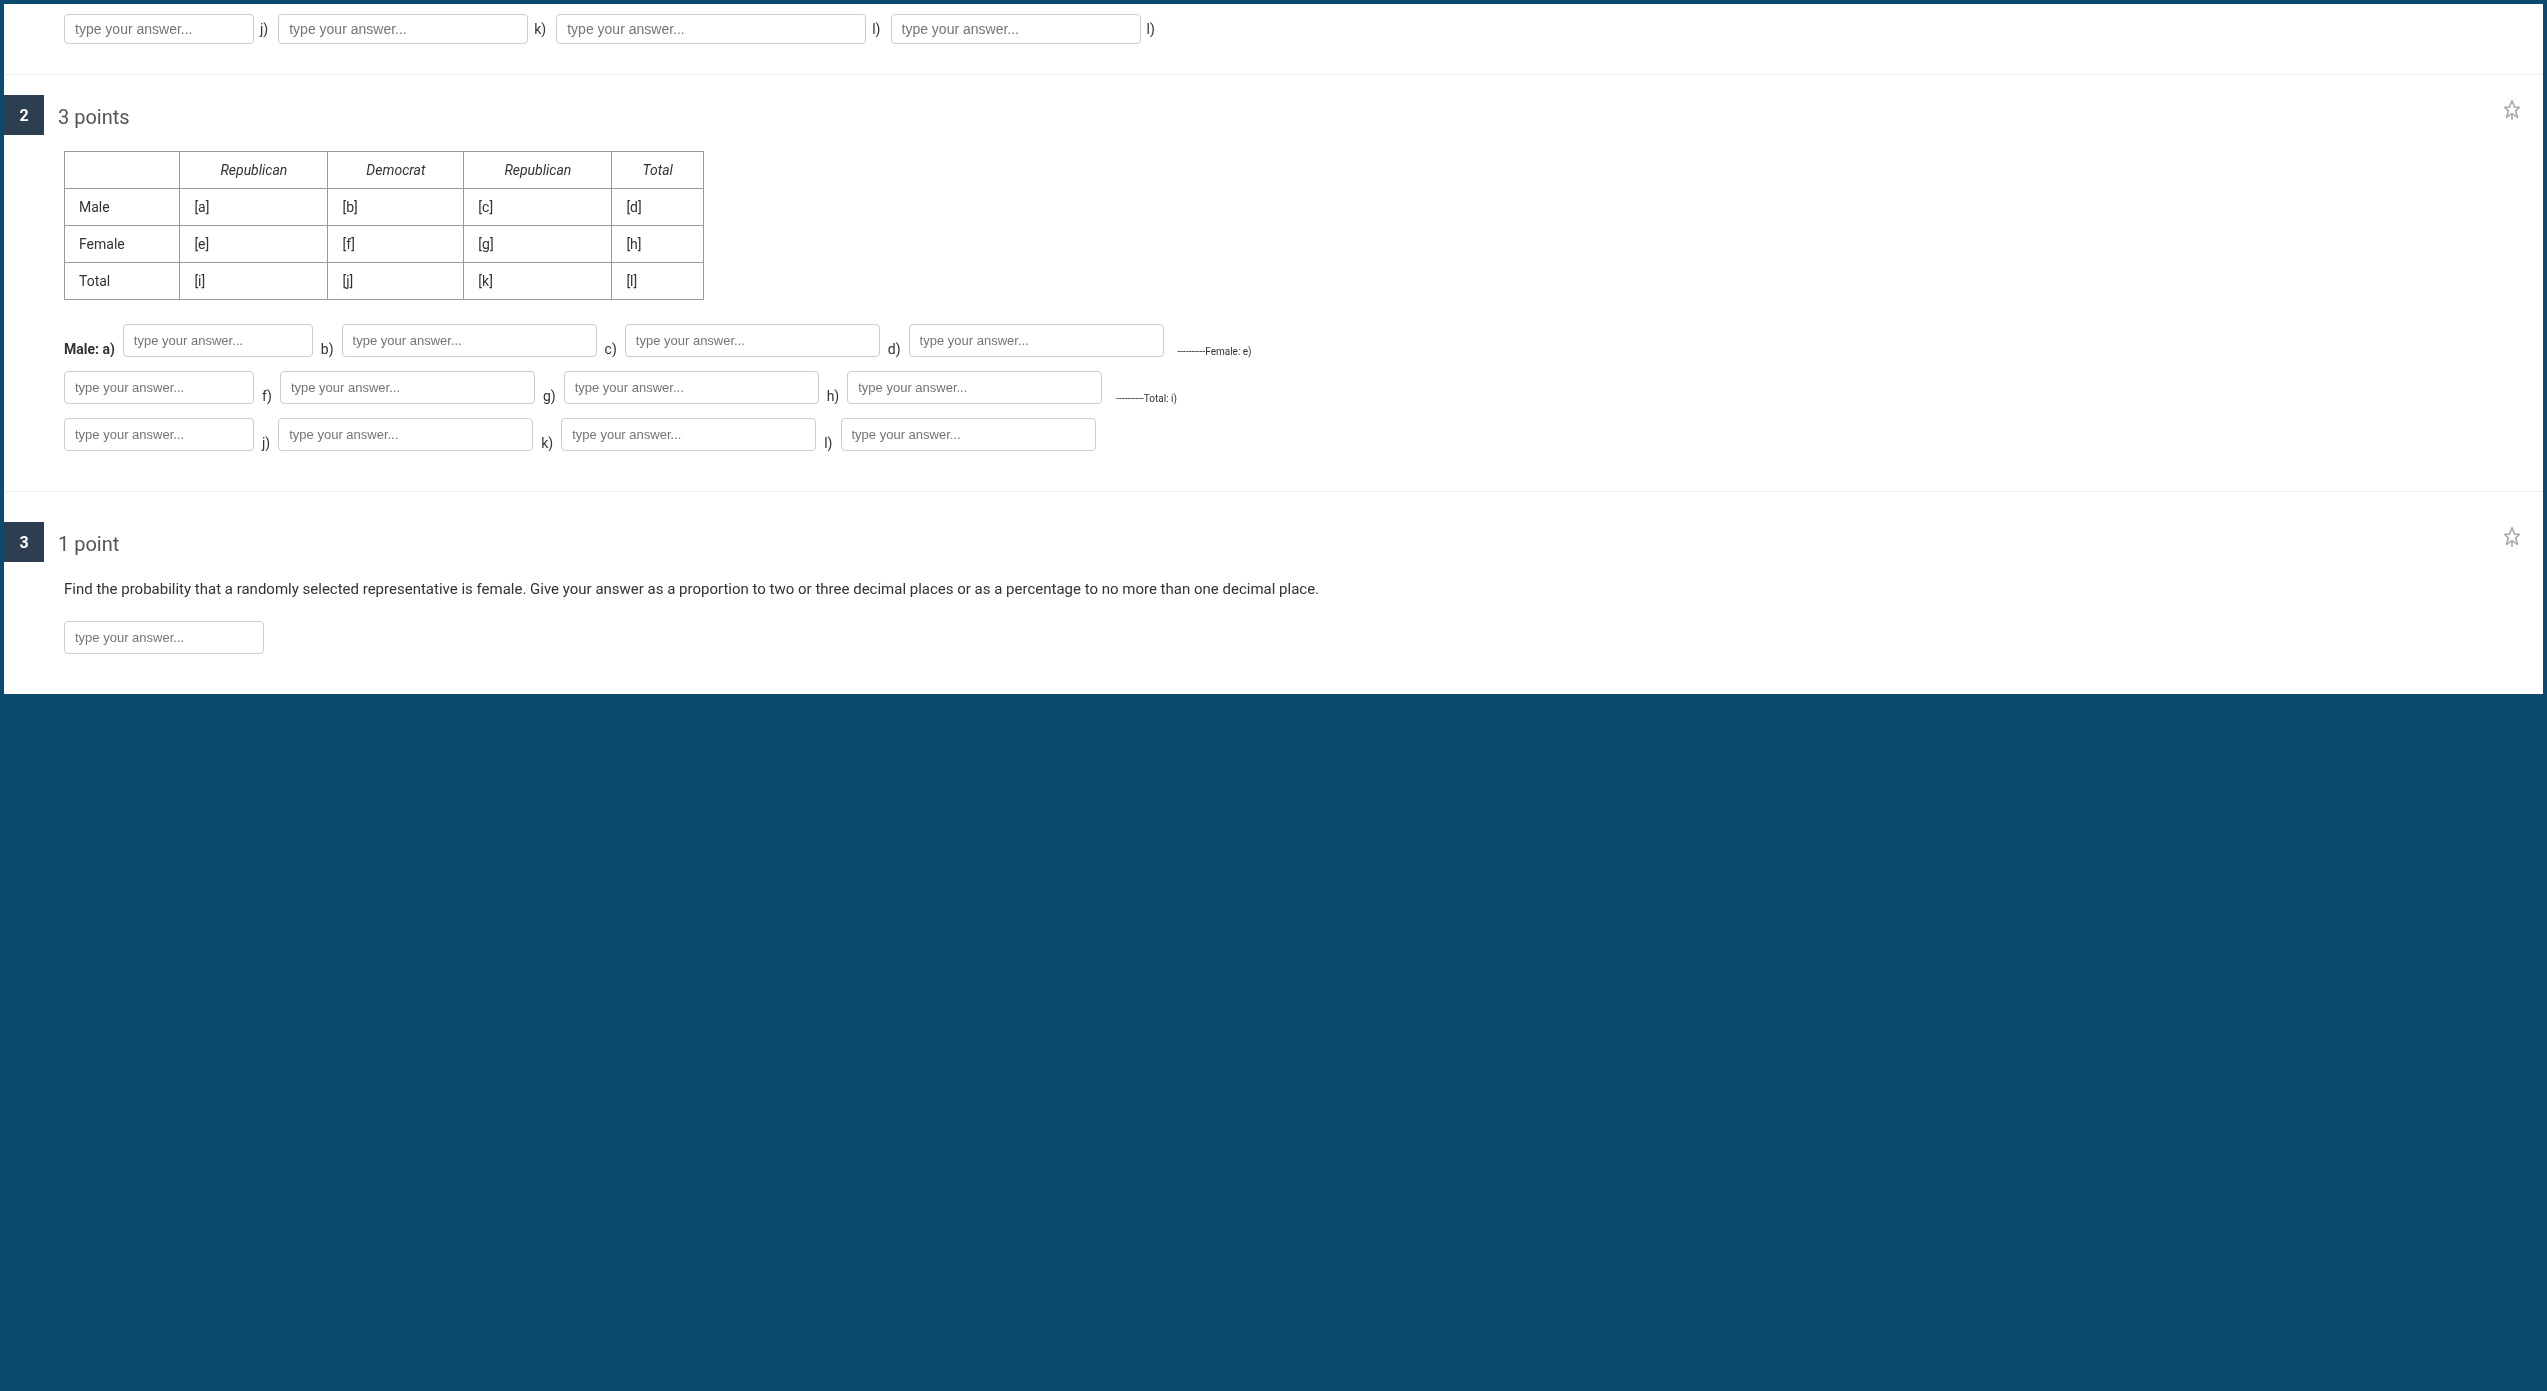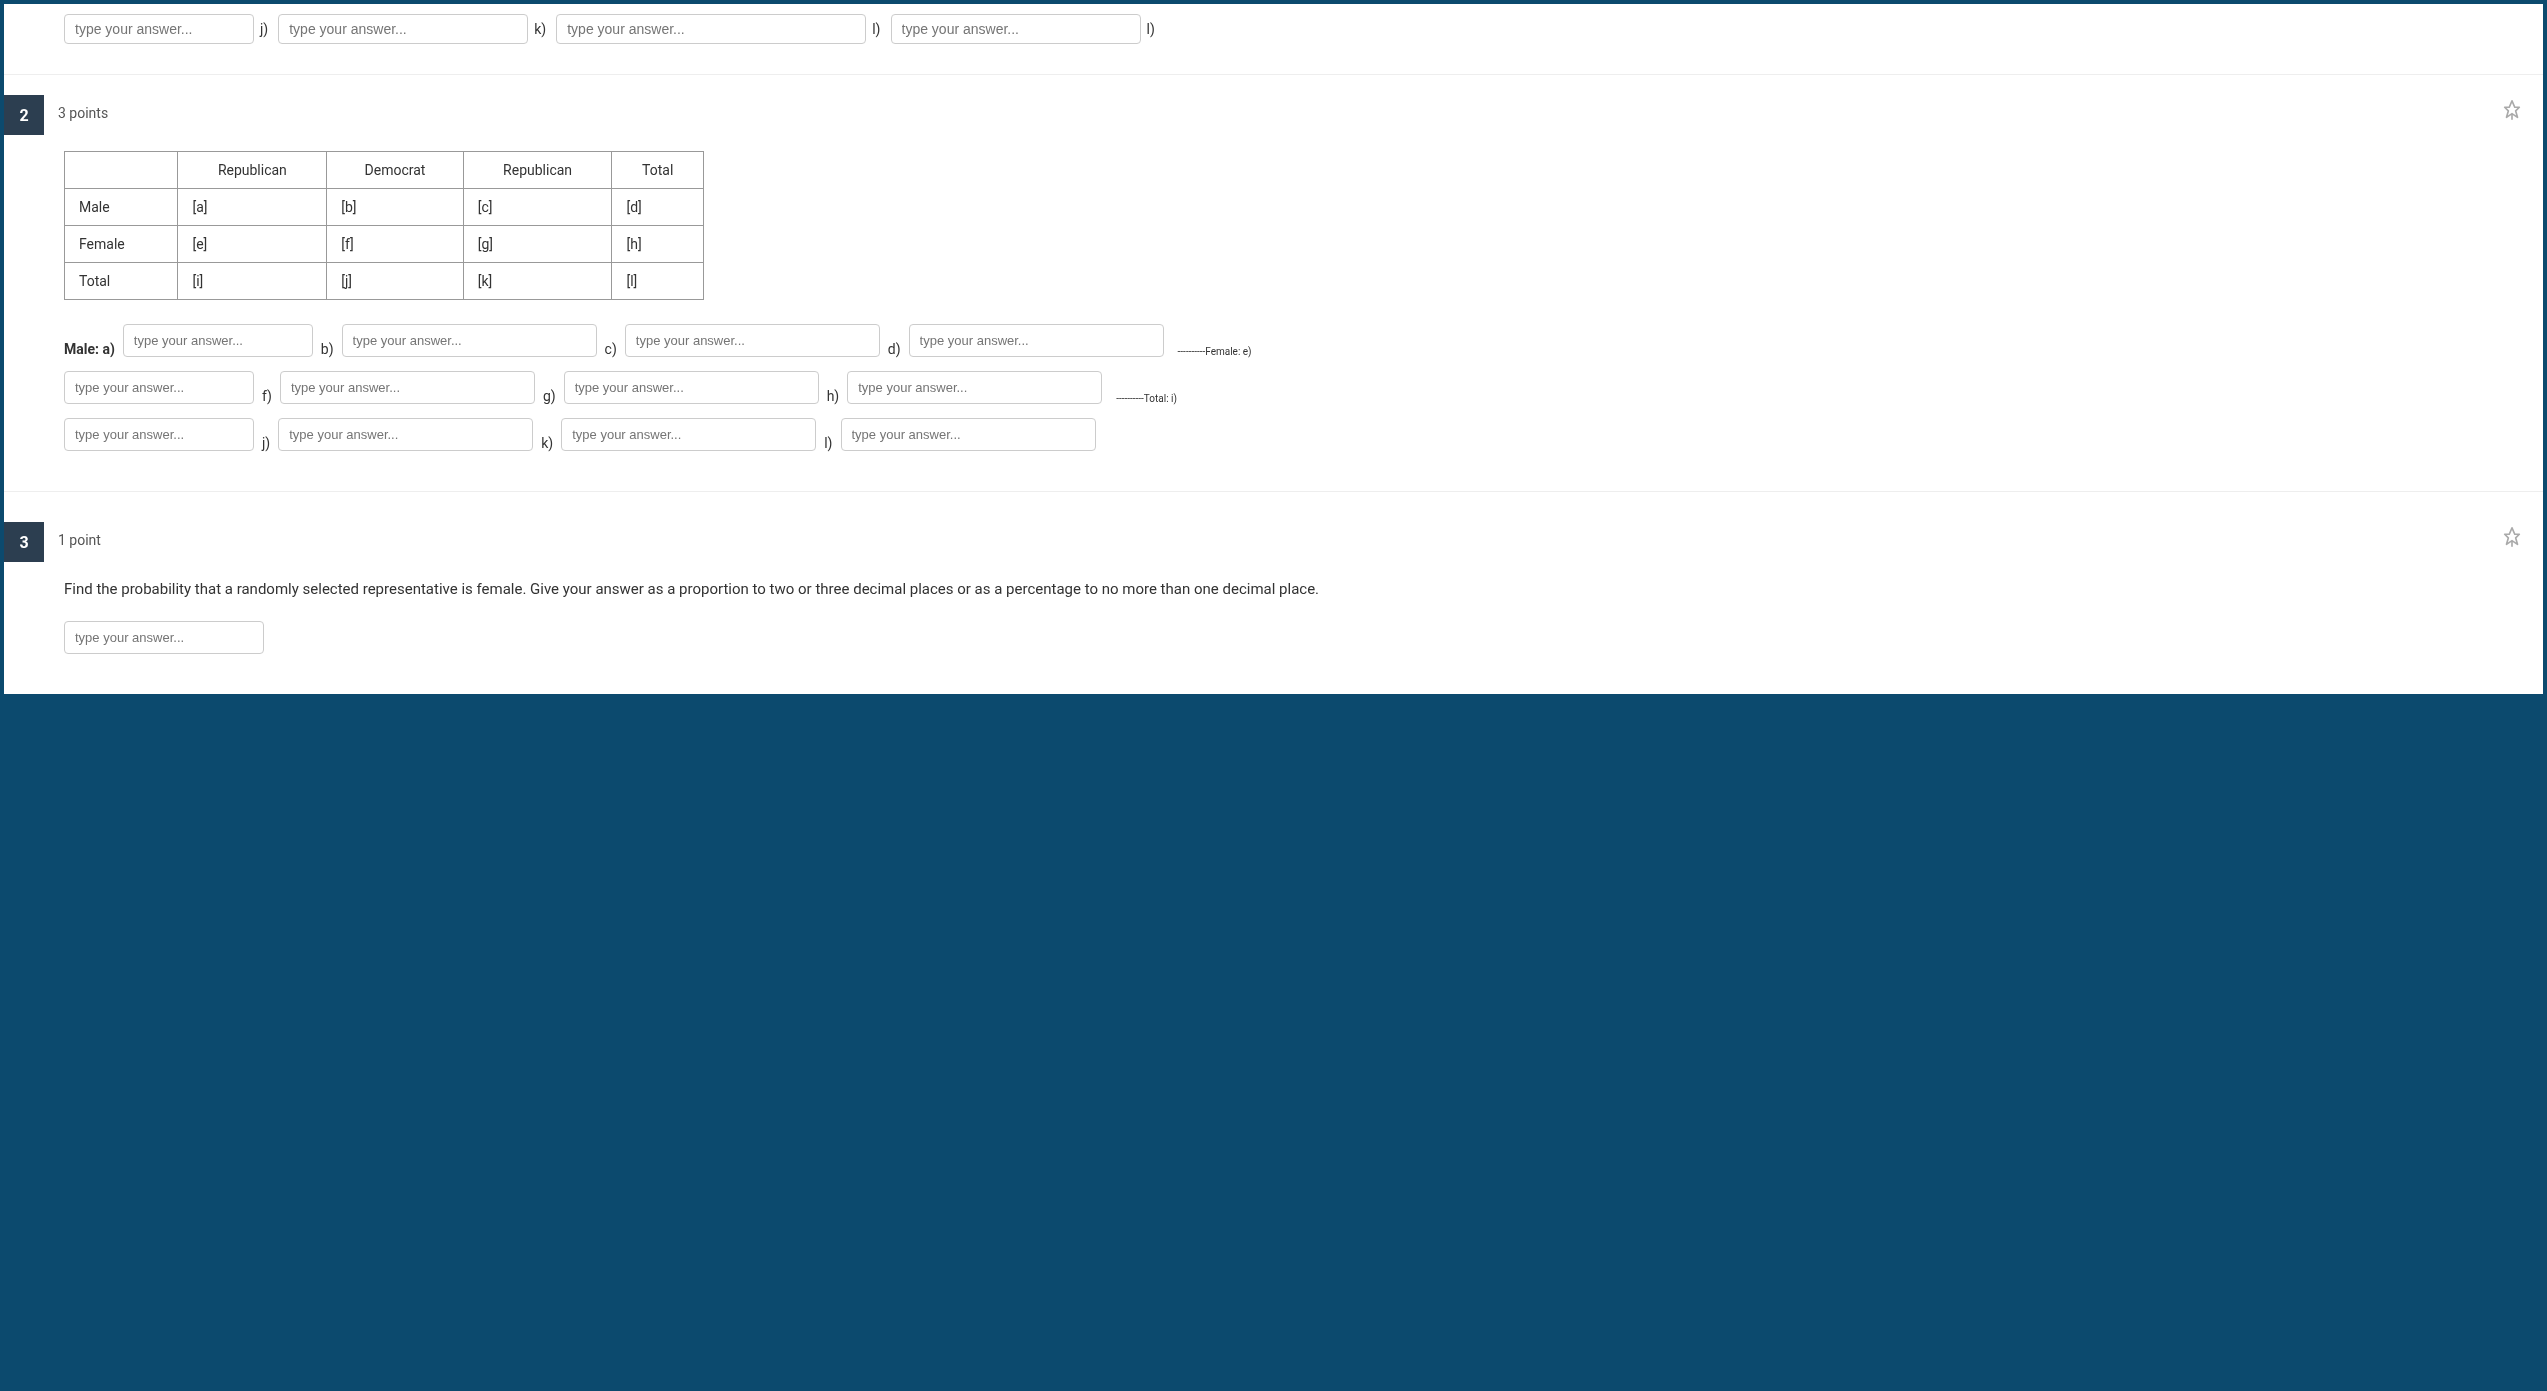--- a/index.html
+++ b/index.html
@@ -75,21 +75,21 @@
       width: 40px;
       min-width: 40px;
       height: 40px;
       display: flex;
       align-items: center;
       justify-content: center;
       margin-right: 14px;
     }
 
     .question-points {
-      font-size: 14px;
+      font-size: 20px;
       color: #555;
       padding-top: 10px;
     }
 
     .pin-icon {
       margin-left: auto;
       margin-right: 20px;
       color: #aaa;
       font-size: 20px;
       padding-top: 4px;
@@ -116,20 +116,21 @@
     .prob-table th,
     .prob-table td {
       border: 1px solid #999;
       padding: 10px 14px;
       font-size: 14px;
     }
 
     .prob-table th {
       font-weight: normal;
       background: #fff;
+      font-style: italic;
     }
 
     .prob-table td {
       background: #fff;
     }
 
     .prob-table .empty-cell {
       background: #fff;
     }
 

